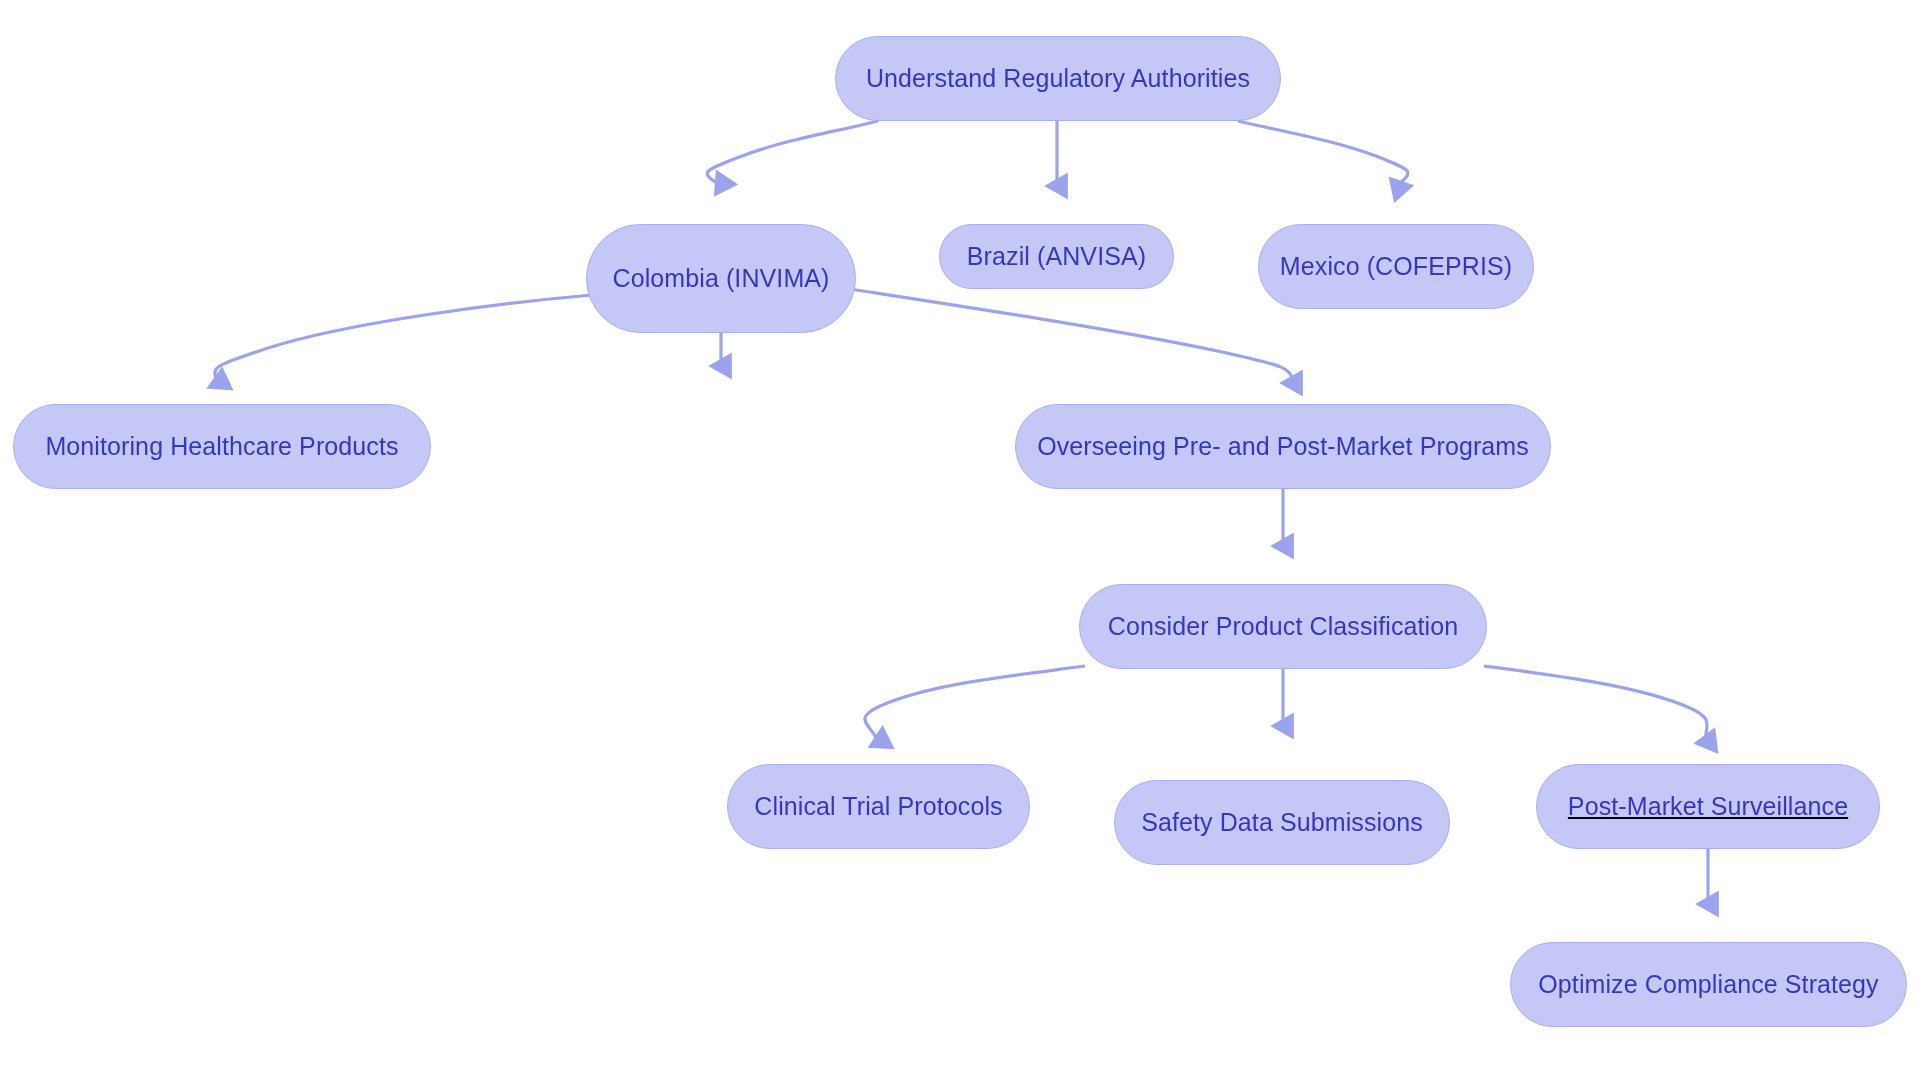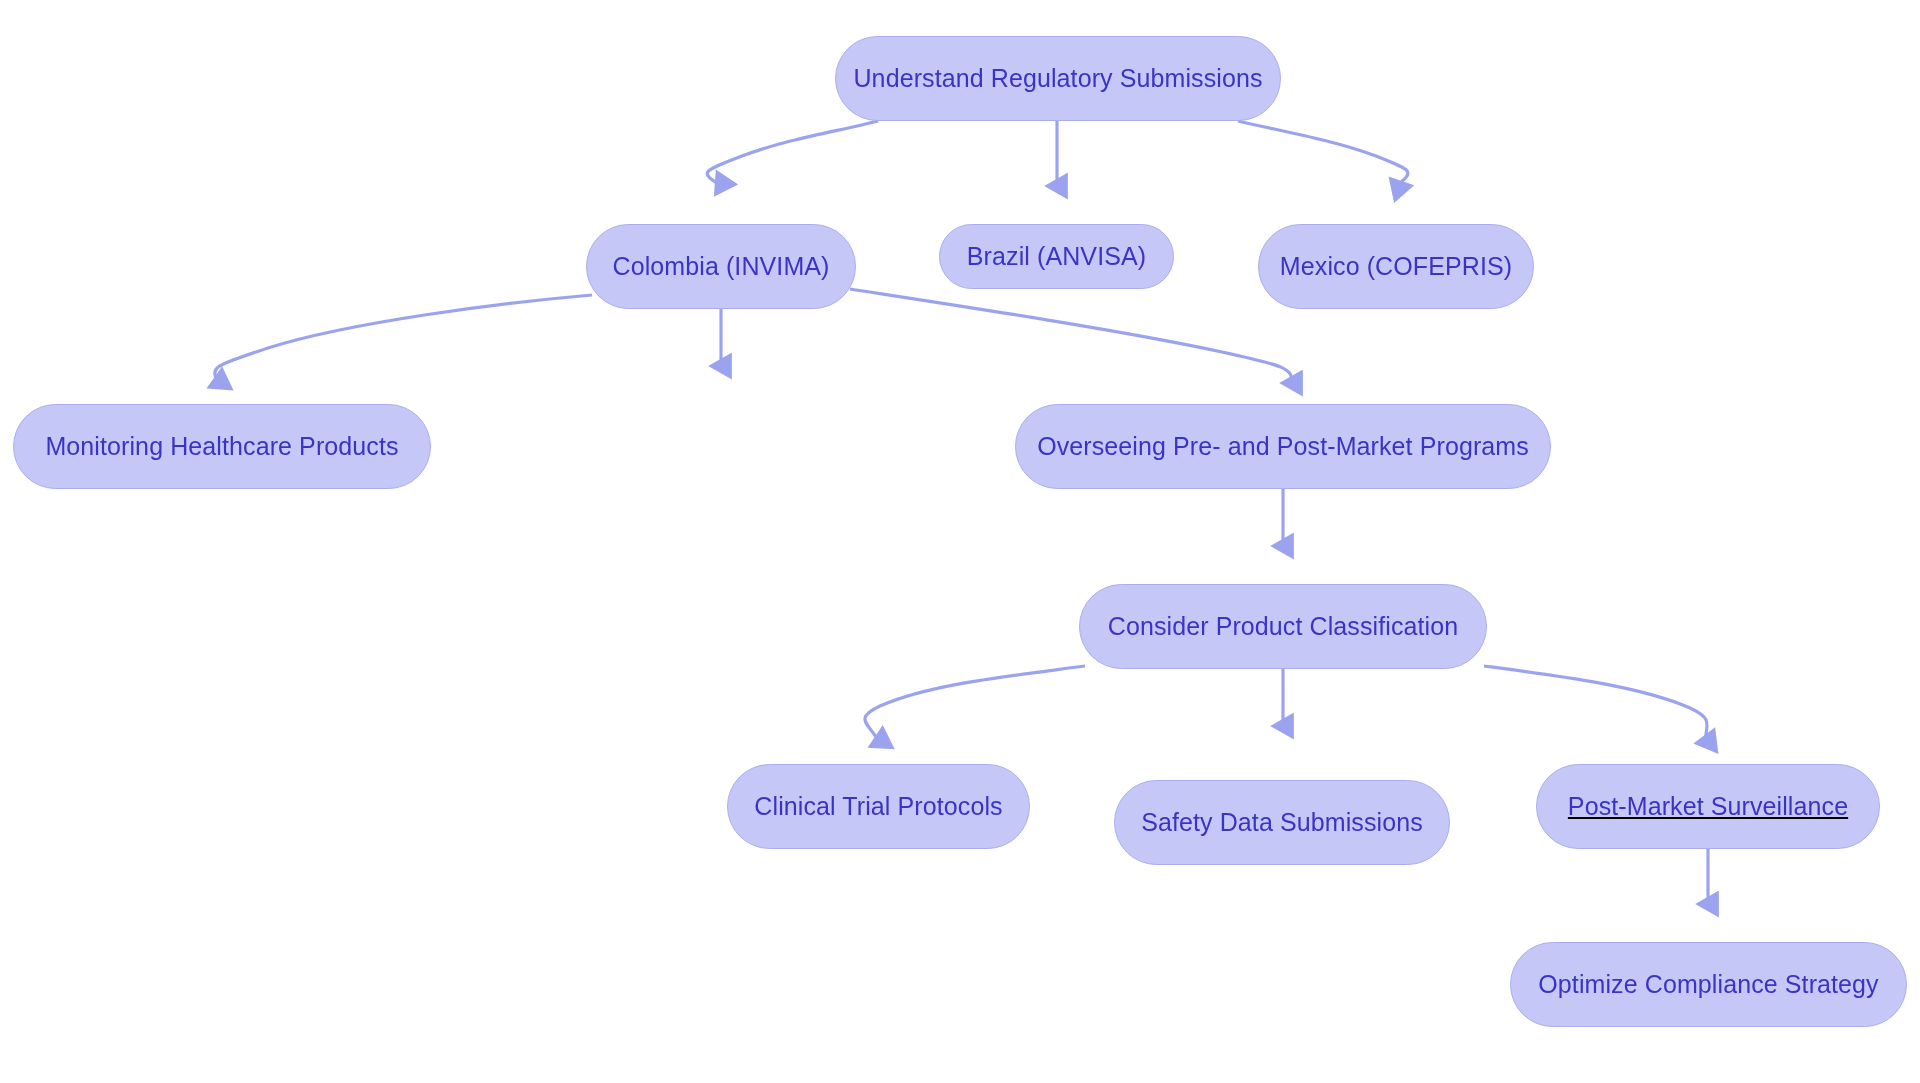--- a/index.html
+++ b/index.html
@@ -79,24 +79,24 @@
 
       <path d="M 1283 669 L 1283 726" marker-end="url(#arrowhead)"></path>
 
       <path d="M 1484 666 C 1560 676 1640 686 1690 708 C 1716 720 1704 726 1706 742" marker-end="url(#arrowhead)"></path>
 
       <path d="M 1708 849 L 1708 904" marker-end="url(#arrowhead)"></path>
     </g>
   </svg>
 
   <div class="flow-node" style="left:835px; top:36px; width:446px; height:85px;">
-    <span class="flow-node-label">Understand Regulatory Submissions</span>
+    <span class="flow-node-label">Understand Regulatory Authorities</span>
   </div>
 
-  <div class="flow-node" style="left:586px; top:224px; width:270px; height:85px;">
+  <div class="flow-node" style="left:586px; top:224px; width:270px; height:109px;">
     <span class="flow-node-label">Colombia (INVIMA)</span>
   </div>
 
   <div class="flow-node" style="left:939px; top:224px; width:235px; height:65px;">
     <span class="flow-node-label">Brazil (ANVISA)</span>
   </div>
 
   <div class="flow-node" style="left:1258px; top:224px; width:276px; height:85px;">
     <span class="flow-node-label">Mexico (COFEPRIS)</span>
   </div>

